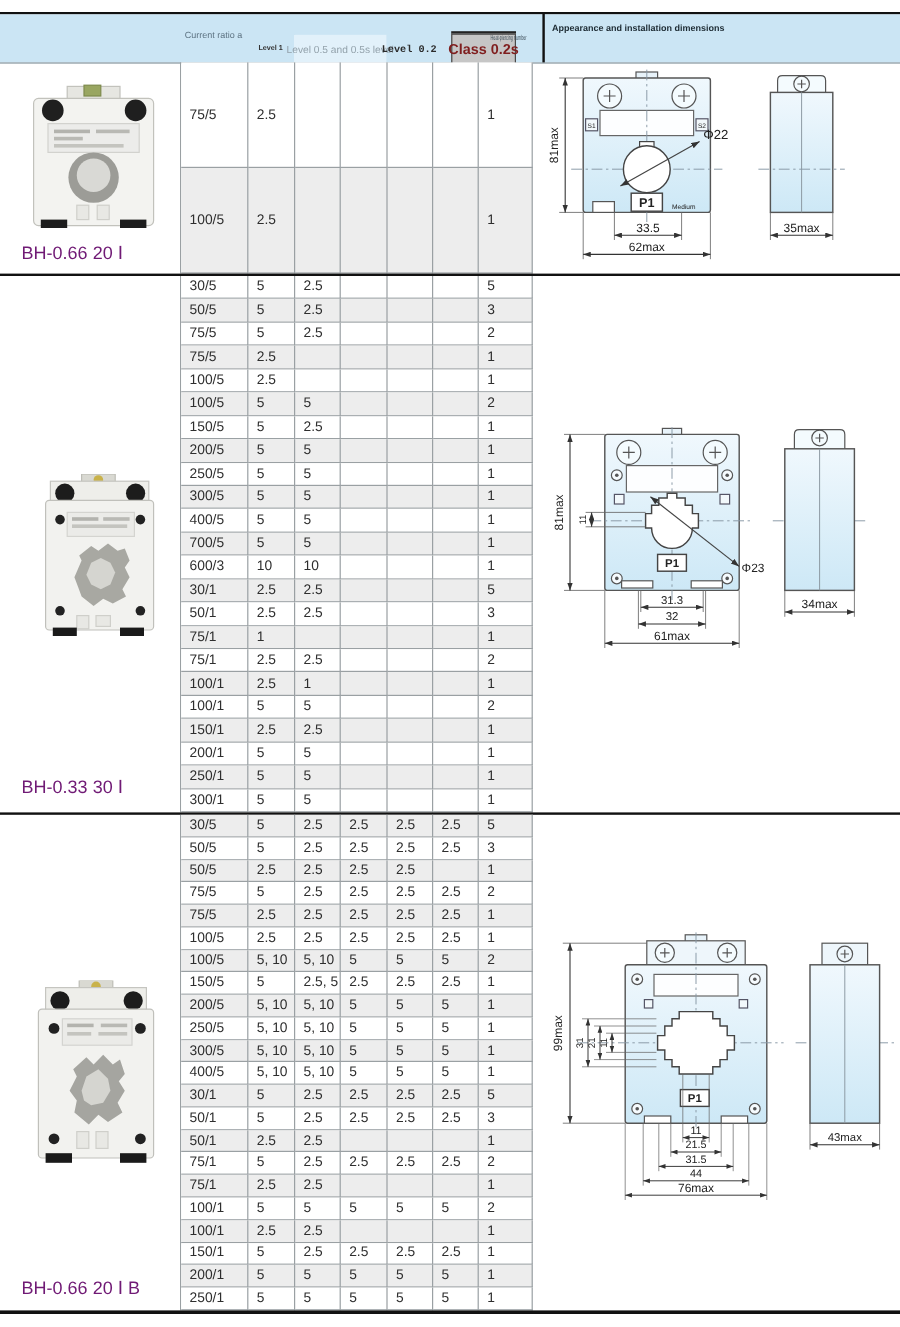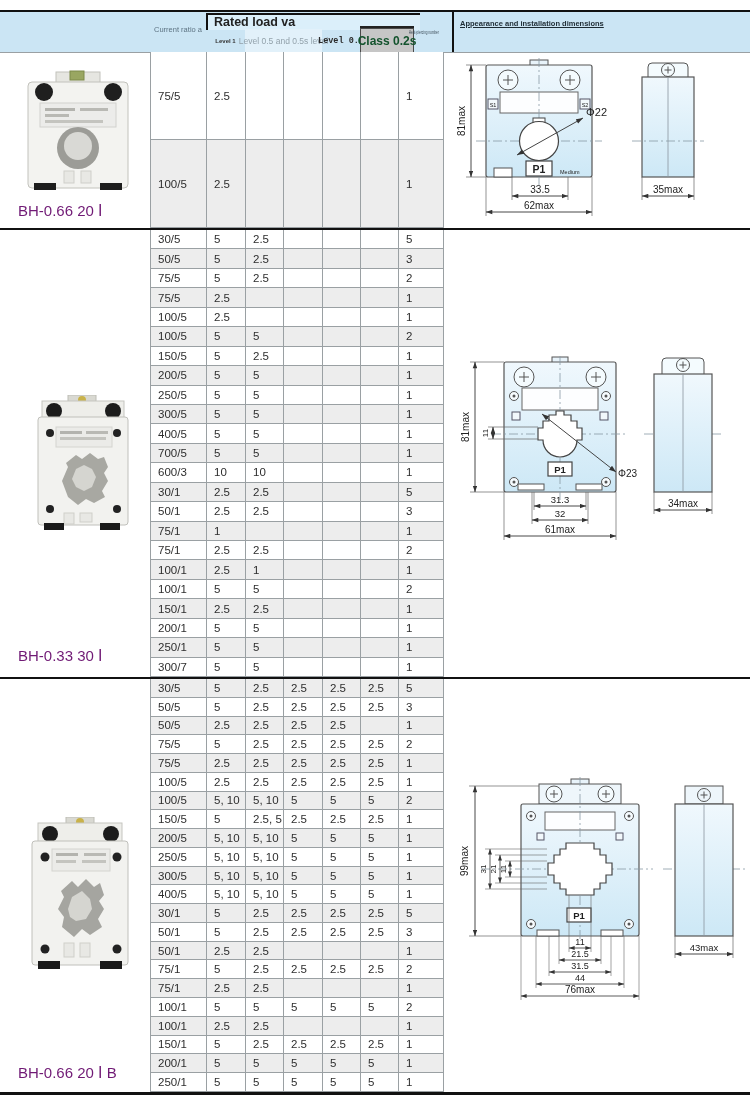--- a/index.html
+++ b/index.html
@@ -11,28 +11,28 @@
         border-bottom:1px solid #9aa0a3;}
   .ratio-head{position:absolute;left:148px;top:0;width:60px;height:35px;display:flex;
         align-items:center;justify-content:center;font-size:7.5px;color:#5d7382;white-space:nowrap;}
   .rated-box{position:absolute;left:206px;top:1px;width:206px;height:15px;background:#dbeffa;
         border-top:2px solid #111;border-left:2px solid #111;font-size:12.5px;font-weight:bold;
         color:#222;padding-left:6px;line-height:15px;}
   .sub{position:absolute;top:17px;height:23px;display:flex;align-items:center;}
   .sub-l1{left:206px;width:39px;font-size:6px;font-weight:bold;color:#333;justify-content:center;border-right:1px solid #b9d6e6;}
   .sub-l05{left:245px;width:77px;background:#e2f1fa;font-size:8.5px;color:#93a2ab;justify-content:center;white-space:nowrap;}
   .sub-l02{left:322px;width:38px;font-size:8.5px;font-weight:bold;color:#2b2b2b;justify-content:center;white-space:nowrap;font-family:Liberation Mono, monospace;}
-  .sub-c02{left:360px;top:16px;width:52px;height:24px;background:#c6c6c6;border:1px solid #4a4a4a;
-        box-shadow:0 -2px 0 #222;font-size:12px;font-weight:bold;color:#14532d;justify-content:center;white-space:nowrap;}
+  .sub-c02{left:376px;top:16px;width:52px;height:24px;background:#c6c6c6;border:1px solid #4a4a4a;
+        box-shadow:0 -2px 0 #222;font-size:12px;font-weight:bold;color:#7f1d1d;justify-content:center;white-space:nowrap;}
   .piercing{position:absolute;left:396px;top:0;width:56px;height:40px;display:flex;align-items:center;
         justify-content:center;}
   .piercing span{font-size:6px;color:#3c4c57;white-space:nowrap;transform:scaleX(0.52);}
   .hvline{position:absolute;left:452px;top:-2px;width:2px;height:42px;background:#111;}
   .appearance{position:absolute;left:460px;top:7px;width:150px;font-size:7.5px;line-height:1.25;
-        color:#1d2b33;font-weight:bold;text-decoration:underline;}
+        color:#1d2b33;font-weight:bold;}
   
   .sec{position:absolute;left:0;width:750px;}
   .rows{position:absolute;left:150px;top:0;bottom:0;width:293px;display:flex;flex-direction:column;
         border-left:1px solid #9aa0a3;align-items:flex-end;}
   .row{flex:1;display:grid;grid-template-columns:56px 39px 38px 39px 38px 38px 45px;background:#fff;}
   .row.alt{background:#ededed;}
   .cell{border-right:1px solid #9aa0a3;border-bottom:1px solid #9aa0a3;font-size:11.5px;color:#2e2e2e;
         display:flex;align-items:center;padding-left:7px;overflow:hidden;white-space:nowrap;}
   .model{position:absolute;left:18px;font-size:15px;color:#701a75;}
   .sep{position:absolute;left:0;width:750px;background:#111;}
@@ -41,21 +41,20 @@
   svg text{font-family:"Liberation Sans","DejaVu Sans",sans-serif;fill:#222;}
 </style>
 </head>
 <body>
 
 <div class="page">
   <div class="topline"></div>
 
   <div class="band">
     <div class="ratio-head">Current ratio a</div>
-    <div class="rated-box">Rated load va</div>
     <div class="sub sub-l1">Level 1</div>
     <div class="sub sub-l05">Level 0.5 and 0.5s level</div>
     <div class="sub sub-l02">Level 0.2</div>
     <div class="sub sub-c02">Class 0.2s</div>
     <div class="piercing">
         <span>Heat-piercing number</span>
       </div>
     <div class="hvline"></div>
     <div class="appearance">Appearance and installation dimensions</div>
   </div>
@@ -375,21 +374,21 @@
         <div class="row alt">
           <div class="cell">250/1</div>
           <div class="cell">5</div>
           <div class="cell">5</div>
           <div class="cell"></div>
           <div class="cell"></div>
           <div class="cell"></div>
           <div class="cell">1</div>
         </div>
         <div class="row">
-          <div class="cell">300/7</div>
+          <div class="cell">300/1</div>
           <div class="cell">5</div>
           <div class="cell">5</div>
           <div class="cell"></div>
           <div class="cell"></div>
           <div class="cell"></div>
           <div class="cell">1</div>
         </div>
       </div>
   </div>
 

